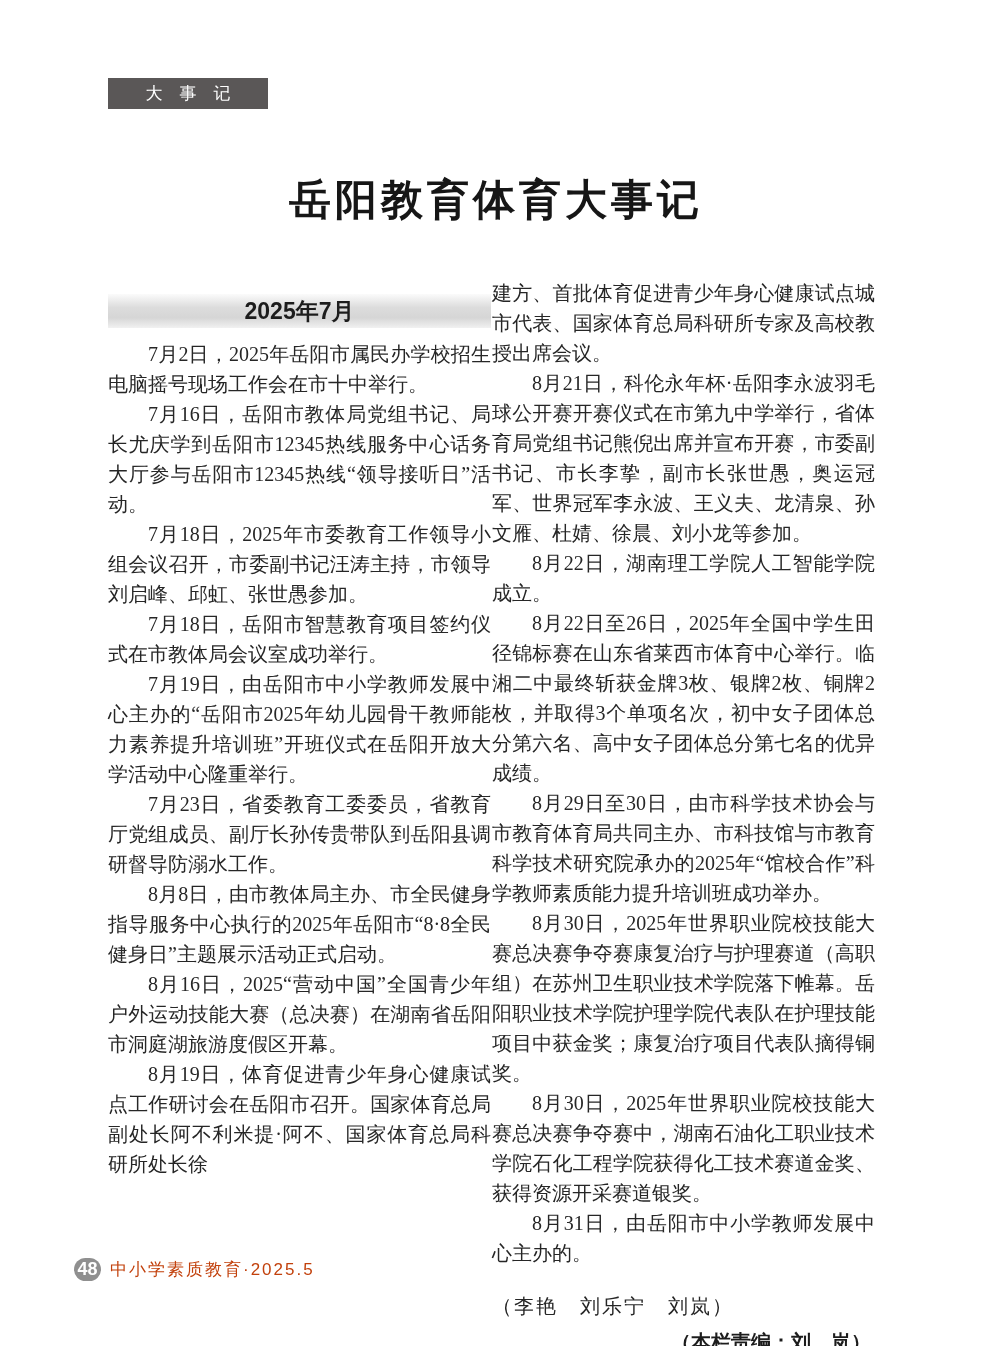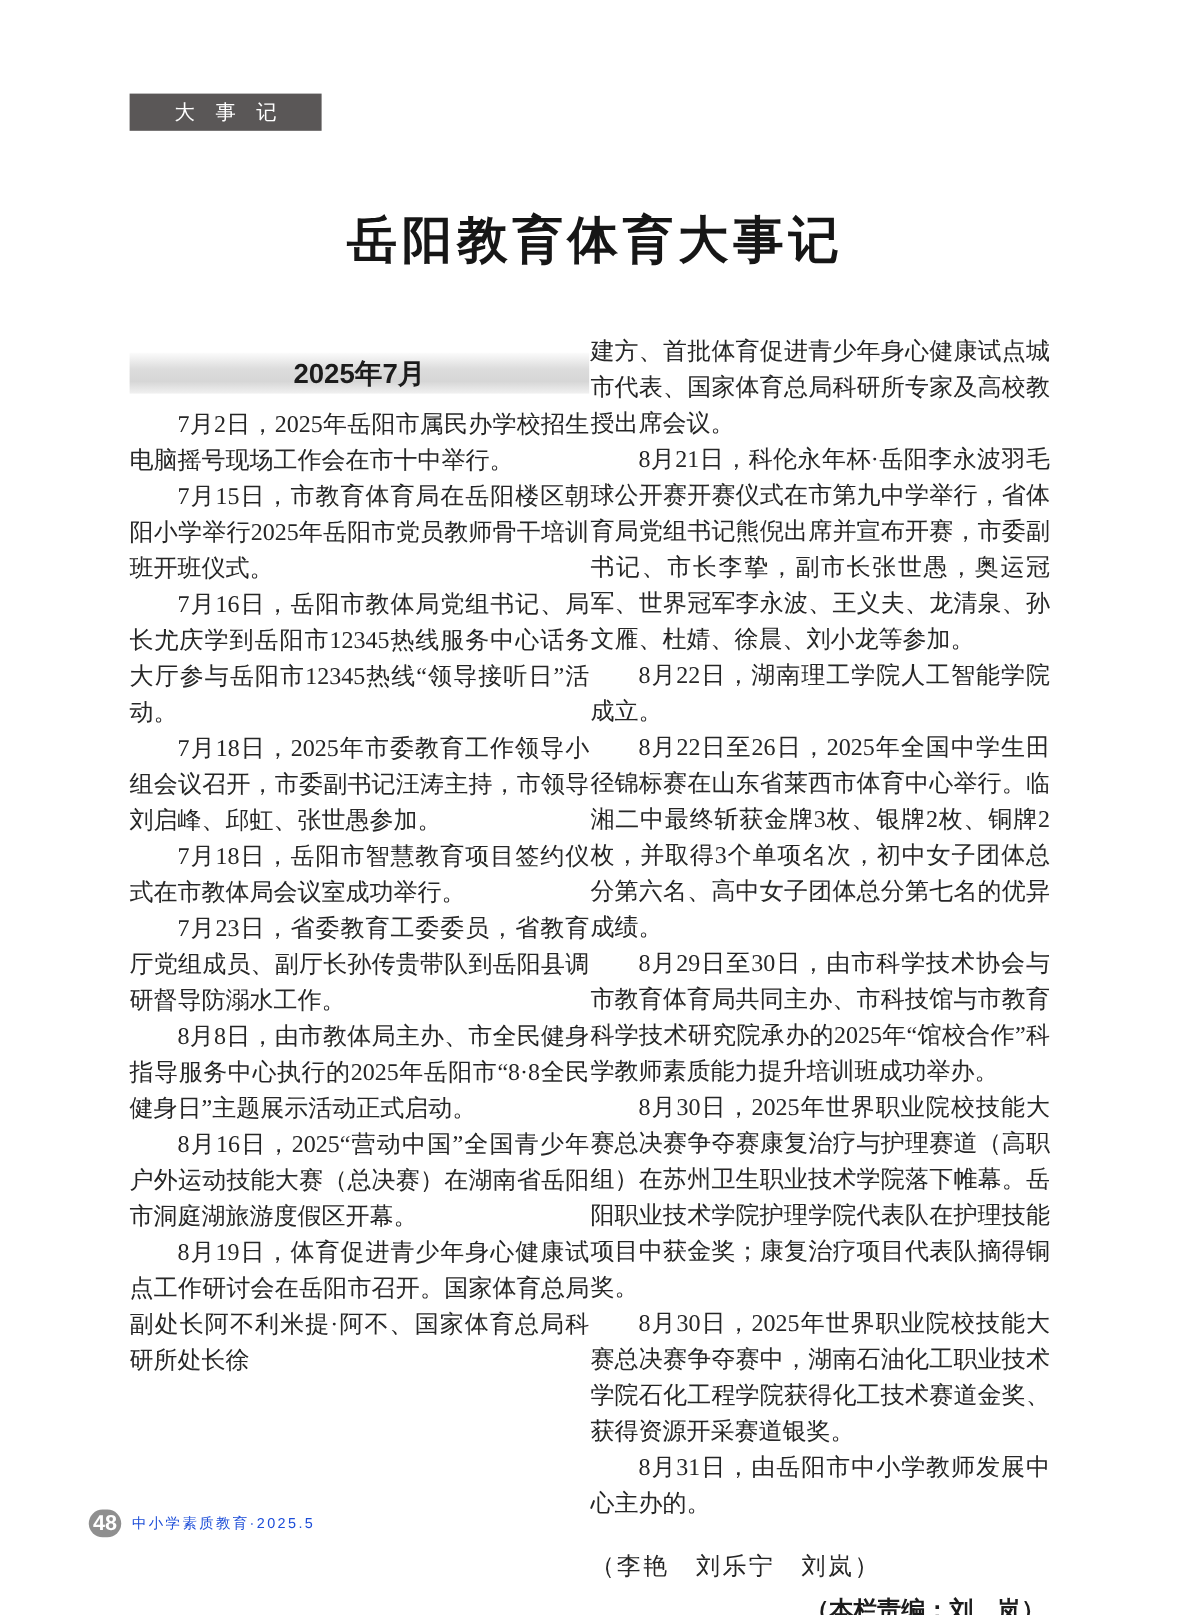--- a/index.html
+++ b/index.html
@@ -107,49 +107,49 @@
     border-radius: 12px;
     background: #8f8f8f;
     color: #ffffff;
     font-size: 18px;
     font-weight: 700;
     line-height: 23px;
     text-align: center;
     margin-right: 9px;
   }
   .journal {
-    font-size: 12px;
-    color: #1d4ed8;
+    font-size: 17px;
+    color: #c2410c;
     letter-spacing: 2px;
   }
 </style>
 </head>
 <body>
 
 <div class="page">
 
   <div class="badge">大事记</div>
 
   <h1 class="title">岳阳教育体育大事记</h1>
 
   <div class="columns">
     <div class="col">
 
         <div class="block t-section">2025年7月</div>
 
         <div class="block t-para">7月2日，2025年岳阳市属民办学校招生电脑摇号现场工作会在市十中举行。</div>
 
-        <div class="block t-para">7月15日，市教育体育局在岳阳楼区朝阳小学举行2025年岳阳市党员教师骨干培训班开班仪式。</div>
 
         <div class="block t-para">7月16日，岳阳市教体局党组书记、局长尤庆学到岳阳市12345热线服务中心话务大厅参与岳阳市12345热线“领导接听日”活动。</div>
 
         <div class="block t-para">7月18日，2025年市委教育工作领导小组会议召开，市委副书记汪涛主持，市领导刘启峰、邱虹、张世愚参加。</div>
 
         <div class="block t-para">7月18日，岳阳市智慧教育项目签约仪式在市教体局会议室成功举行。</div>
 
+        <div class="block t-para">7月19日，由岳阳市中小学教师发展中心主办的“岳阳市2025年幼儿园骨干教师能力素养提升培训班”开班仪式在岳阳开放大学活动中心隆重举行。</div>
 
         <div class="block t-para">7月23日，省委教育工委委员，省教育厅党组成员、副厅长孙传贵带队到岳阳县调研督导防溺水工作。</div>
 
 
         <div class="block t-para">8月8日，由市教体局主办、市全民健身指导服务中心执行的2025年岳阳市“8·8全民健身日”主题展示活动正式启动。</div>
 
         <div class="block t-para">8月16日，2025“营动中国”全国青少年户外运动技能大赛（总决赛）在湖南省岳阳市洞庭湖旅游度假区开幕。</div>
 
         <div class="block t-para">8月19日，体育促进青少年身心健康试点工作研讨会在岳阳市召开。国家体育总局副处长阿不利米提·阿不、国家体育总局科研所处长徐</div>
       </div>

